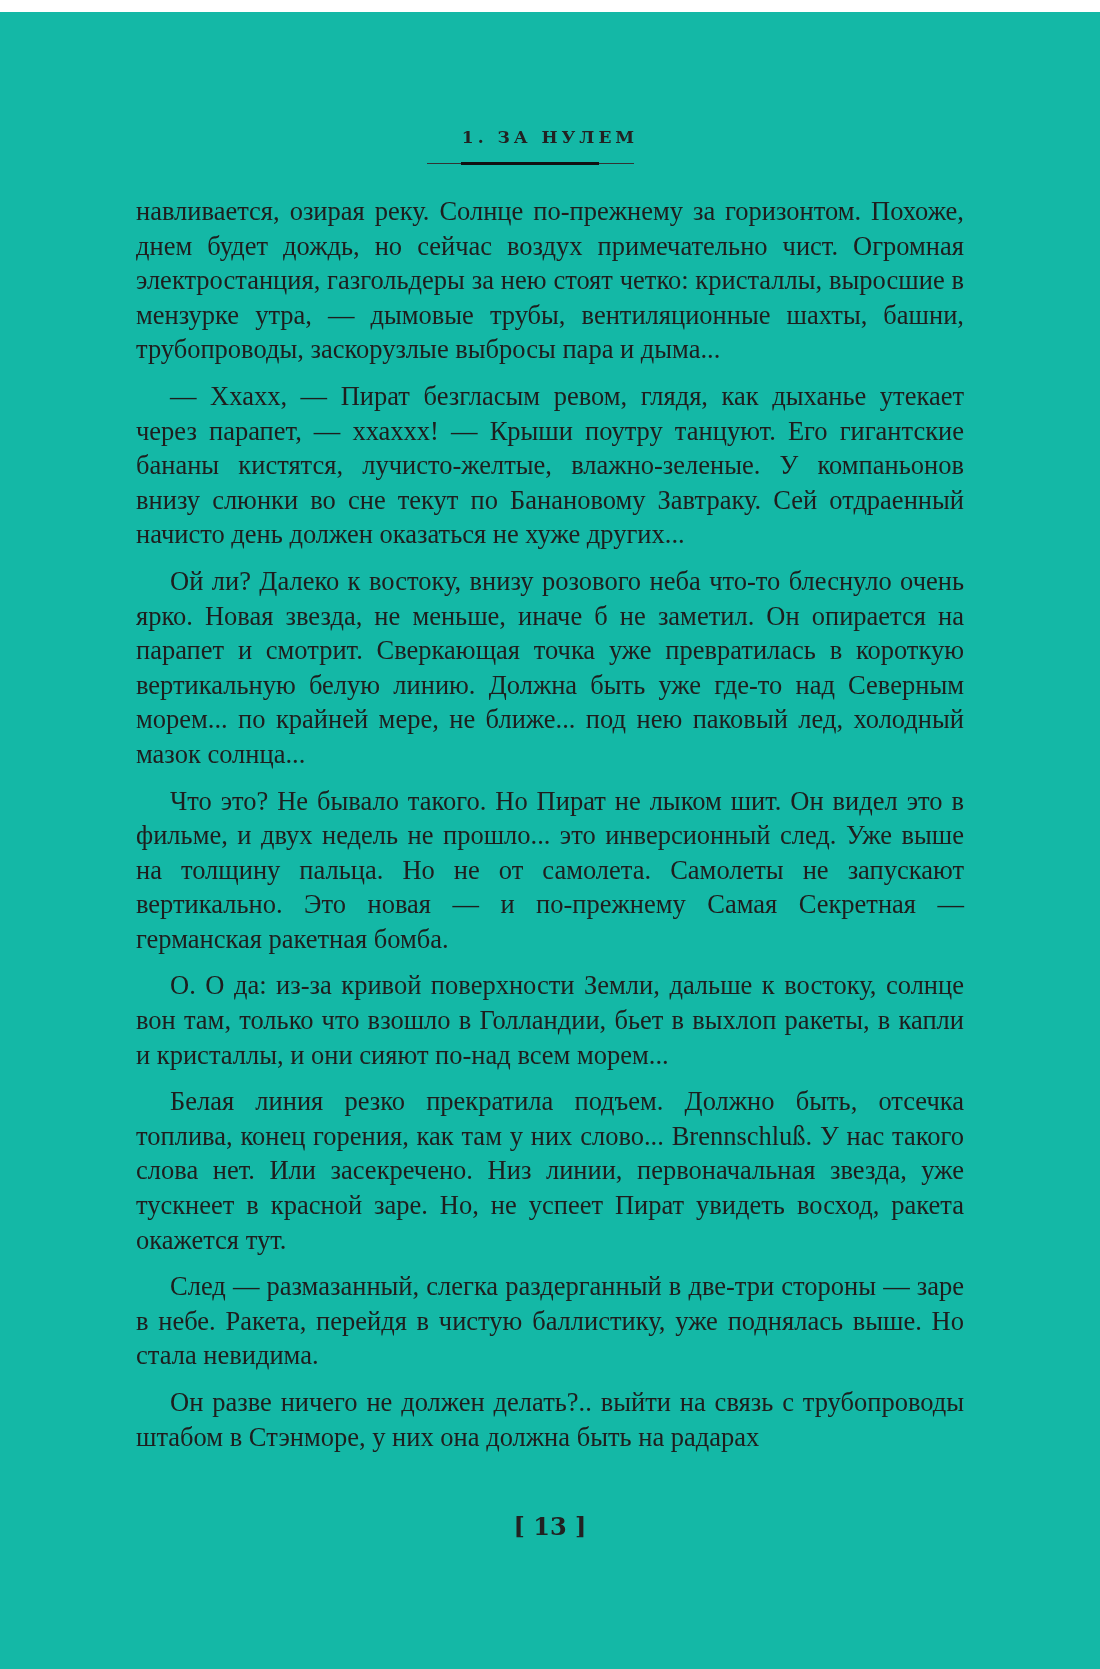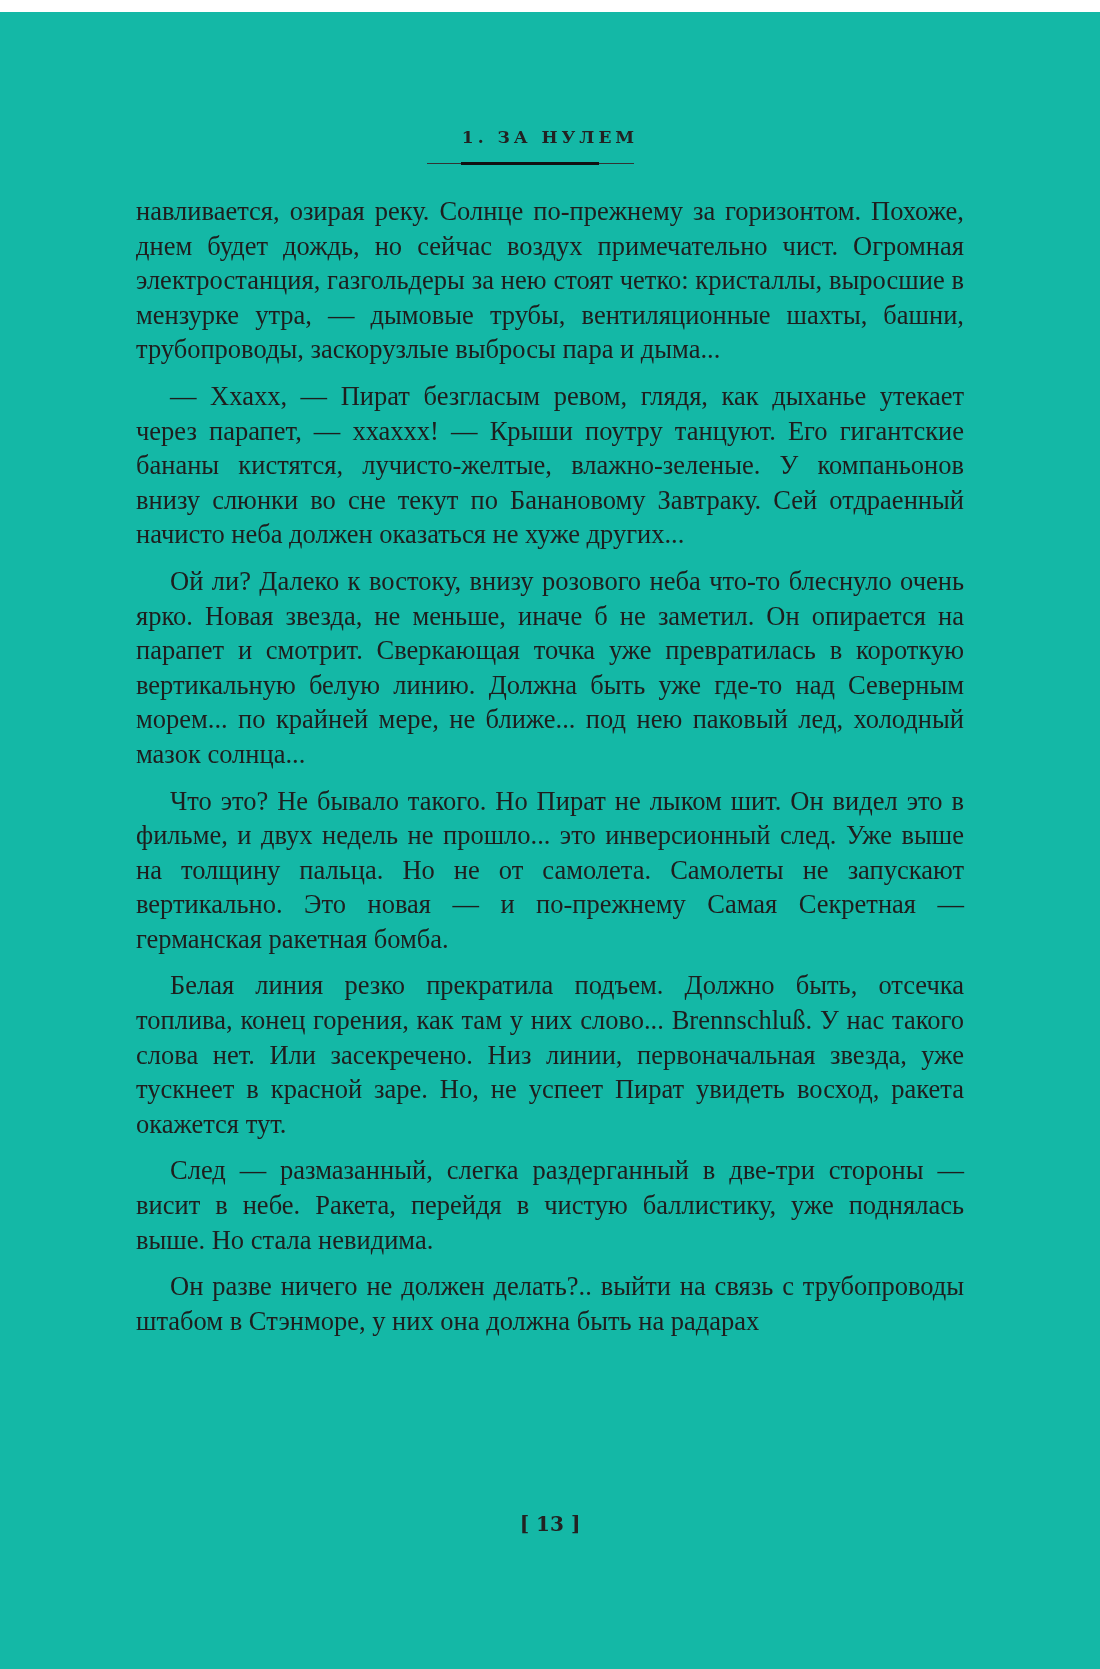--- a/index.html
+++ b/index.html
@@ -15,35 +15,36 @@
   .body-text {
     position: absolute; top: 170px; left: 124px; width: 852px;
     font-family: "Liberation Serif", serif; font-size: 26.5px; line-height: 34.6px;
     color: #1e1e1e; text-align: justify;
   }
   .body-text p { margin: 12px; text-indent: 0; }
   .body-text p.indent { text-indent: 34px; }
   .body-text .it { }
   .folio {
     position: absolute; top: 1500px; left: 0; width: 1100px; text-align: center;
-    font-family: "DejaVu Serif", serif; font-weight: bold; font-size: 20px; color: #222;
+    font-family: "DejaVu Serif", serif; font-weight: bold; font-size: 24px; color: #222;
   }
 </style>
 </head>
 <body>
 
 <div class="page">
   <div class="running-head">1. ЗА НУЛЕМ</div>
   <div class="head-rule"></div>
   <div class="head-rule-thick"></div>
 
   <div class="body-text">
     <p>навливается, озирая реку. Солнце по-прежнему за горизонтом. Похоже, днем будет дождь, но сейчас воздух примечательно чист. Огромная электростанция, газгольдеры за нею стоят четко: кристаллы, выросшие в мензурке утра, — дымовые трубы, вентиляционные шахты, башни, трубопроводы, заскорузлые выбросы пара и дыма...</p>
-    <p class="indent">— Ххахх, — Пират безгласым ревом, глядя, как дыханье утекает через парапет, — ххаххх! — Крыши поутру танцуют. Его гигантские бананы кистятся, лучисто-желтые, влажно-зеленые. У компаньонов внизу слюнки во сне текут по Банановому Завтраку. Сей отдраенный начисто неба должен оказаться не хуже других...</p>
+    <p class="indent">— Ххахх, — Пират безгласым ревом, глядя, как дыханье утекает через парапет, — ххаххх! — Крыши поутру танцуют. Его гигантские бананы кистятся, лучисто-желтые, влажно-зеленые. У компаньонов внизу слюнки во сне текут по Банановому Завтраку. Сей отдраенный начисто день должен оказаться не хуже других...</p>
     <p class="indent">Ой ли? Далеко к востоку, внизу розового неба что-то блеснуло очень ярко. Новая звезда, не меньше, иначе б не заметил. Он опирается на парапет и смотрит. Сверкающая точка уже превратилась в короткую вертикальную белую линию. Должна быть уже где-то над Северным морем... по крайней мере, не ближе... под нею паковый лед, холодный мазок солнца...</p>
     <p class="indent">Что это? Не бывало такого. Но Пират не лыком шит. Он видел это в фильме, и двух недель не прошло... это инверсионный след. Уже выше на толщину пальца. Но не от самолета. Самолеты не запускают вертикально. Это новая — и по-прежнему Самая Секретная — германская ракетная бомба.</p>
+    <p class="indent">О. О да: из-за кривой поверхности Земли, дальше к востоку, солнце вон там, только что взошло в Голландии, бьет в выхлоп ракеты, в капли и кристаллы, и они сияют по-над всем морем...</p>
     <p class="indent"><span>Белая линия резко прекратила подъем. Должно быть, отсечка топлива, конец горения, как там у них слово... </span><span class="it">Brennschluß</span><span>. У нас такого слова нет. Или засекречено. Низ линии, первоначальная звезда, уже тускнеет в красной заре. Но, не успеет Пират увидеть восход, ракета окажется тут.</span></p>
-    <p class="indent">След — размазанный, слегка раздерганный в две-три стороны — висит в небе. Ракета, перейдя в чистую баллистику, уже поднялась выше. Но стала невидима.</p>
+    <p class="indent">След — размазанный, слегка раздерганный в две-три стороны — заре в небе. Ракета, перейдя в чистую баллистику, уже поднялась выше. Но стала невидима.</p>
     <p class="indent">Он разве ничего не должен делать?.. выйти на связь с трубопроводы штабом в Стэнморе, у них она должна быть на радарах</p>
   </div>
 
   <div class="folio">[ 13 ]</div>
 </div>
 
 </body></html>

